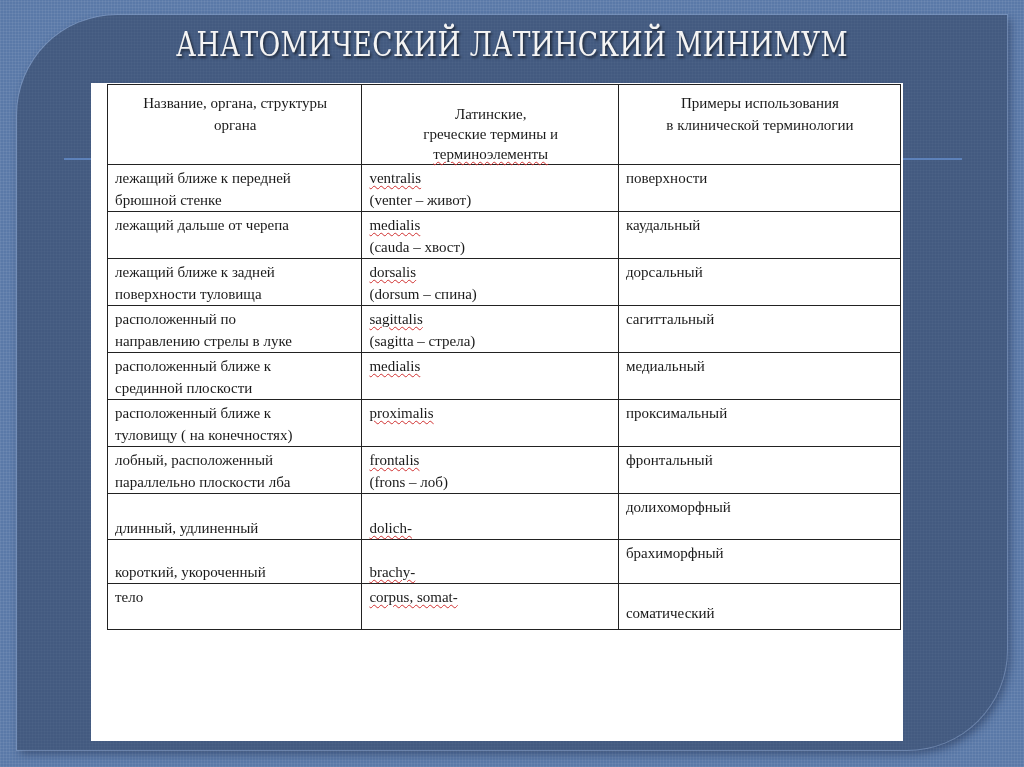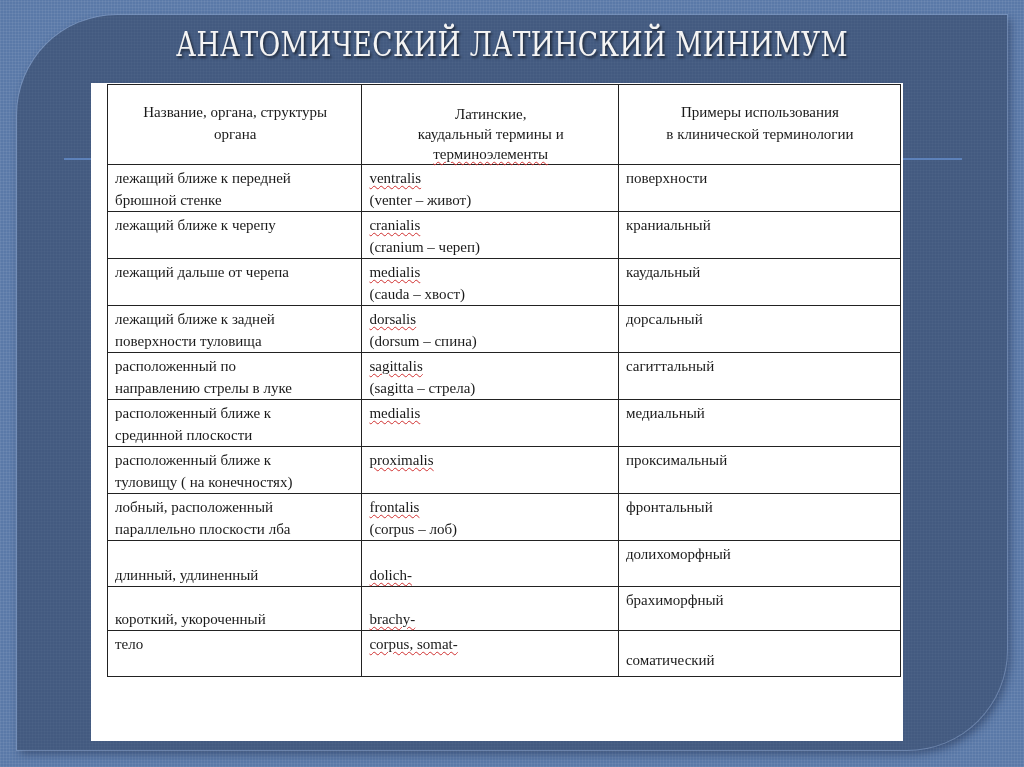--- a/index.html
+++ b/index.html
@@ -35,21 +35,21 @@
     background: #ffffff; overflow: hidden;
   }
   table.terms {
     position: absolute; left: 16px; top: 1px; border-collapse: collapse;
     table-layout: fixed; width: 794px; color: #1a1a1a;
   }
   table.terms td, table.terms th {
     border: 1.5px solid #222; vertical-align: top; padding: 2px 6px 0 7px;
     font-size: 15px; line-height: 22px; font-weight: normal;
   }
-  table.terms th { text-align: center; padding-top: 16px; }
+  table.terms th { text-align: center; padding-top: 7px; }
   .col1 { width: 249px; } .col2 { width: 251px; } .col3 { width: 276px; }
   .wavy-red { text-decoration: underline wavy #d03030; text-decoration-thickness: 1px; text-underline-offset: 2px; }
   .bottom { vertical-align: bottom !important; }
   .cell-line { display: block; }
 </style>
 </head>
 <body>
 
 <div class="panel"></div>
 <div class="title">АНАТОМИЧЕСКИЙ ЛАТИНСКИЙ МИНИМУМ</div>
@@ -63,21 +63,21 @@
         <col class="col3">
       </colgroup>
     <thead>
       <tr style="height:68px">
         <th>
           <span class="cell-line">Название, органа, структуры</span>
           <span class="cell-line">органа</span>
         </th>
         <th style="line-height:20px;padding-top:19px">
           <span class="cell-line">Латинские,</span>
-          <span class="cell-line">каудальный термины и</span>
+          <span class="cell-line">греческие термины и</span>
           <span class="cell-line wavy-red" style="display:inline">терминоэлементы</span>
         </th>
         <th>
           <span class="cell-line">Примеры использования</span>
           <span class="cell-line">в клинической терминологии</span>
         </th>
       </tr>
     </thead>
     <tbody>
 
@@ -86,30 +86,20 @@
           <span class="cell-line"><span>лежащий ближе к передней</span></span>
           <span class="cell-line">брюшной стенке</span>
         </td>
         <td>
           <span class="cell-line wavy-red" style="display:inline">ventralis</span><br>
           <span class="cell-line">(venter – живот)</span>
         </td>
         <td>поверхности</td>
       </tr>
 
-      <tr style="height:44px">
-        <td>
-          <span class="cell-line">лежащий ближе к черепу</span>
-        </td>
-        <td>
-          <span class="cell-line wavy-red" style="display:inline">cranialis</span><br>
-          <span class="cell-line">(cranium – череп)</span>
-        </td>
-        <td>краниальный</td>
-      </tr>
 
       <tr style="height:45px">
         <td>
           <span class="cell-line">лежащий дальше от черепа</span>
         </td>
         <td>
           <span class="cell-line wavy-red" style="display:inline">medialis</span><br>
           <span class="cell-line">(cauda – хвост)</span>
         </td>
         <td>каудальный</td>
@@ -163,21 +153,21 @@
         <td>проксимальный</td>
       </tr>
 
       <tr style="height:45px">
         <td>
           <span class="cell-line">лобный, расположенный</span>
           <span class="cell-line">параллельно плоскости лба</span>
         </td>
         <td>
           <span class="cell-line wavy-red" style="display:inline">frontalis</span><br>
-          <span class="cell-line">(corpus – лоб)</span>
+          <span class="cell-line">(frons – лоб)</span>
         </td>
         <td>фронтальный</td>
       </tr>
 
       <tr style="height:46px">
         <td class="bottom">
           <span class="cell-line">длинный, удлиненный</span>
         </td>
         <td class="bottom">
           <span class="cell-line wavy-red" style="display:inline">dolich-</span>

